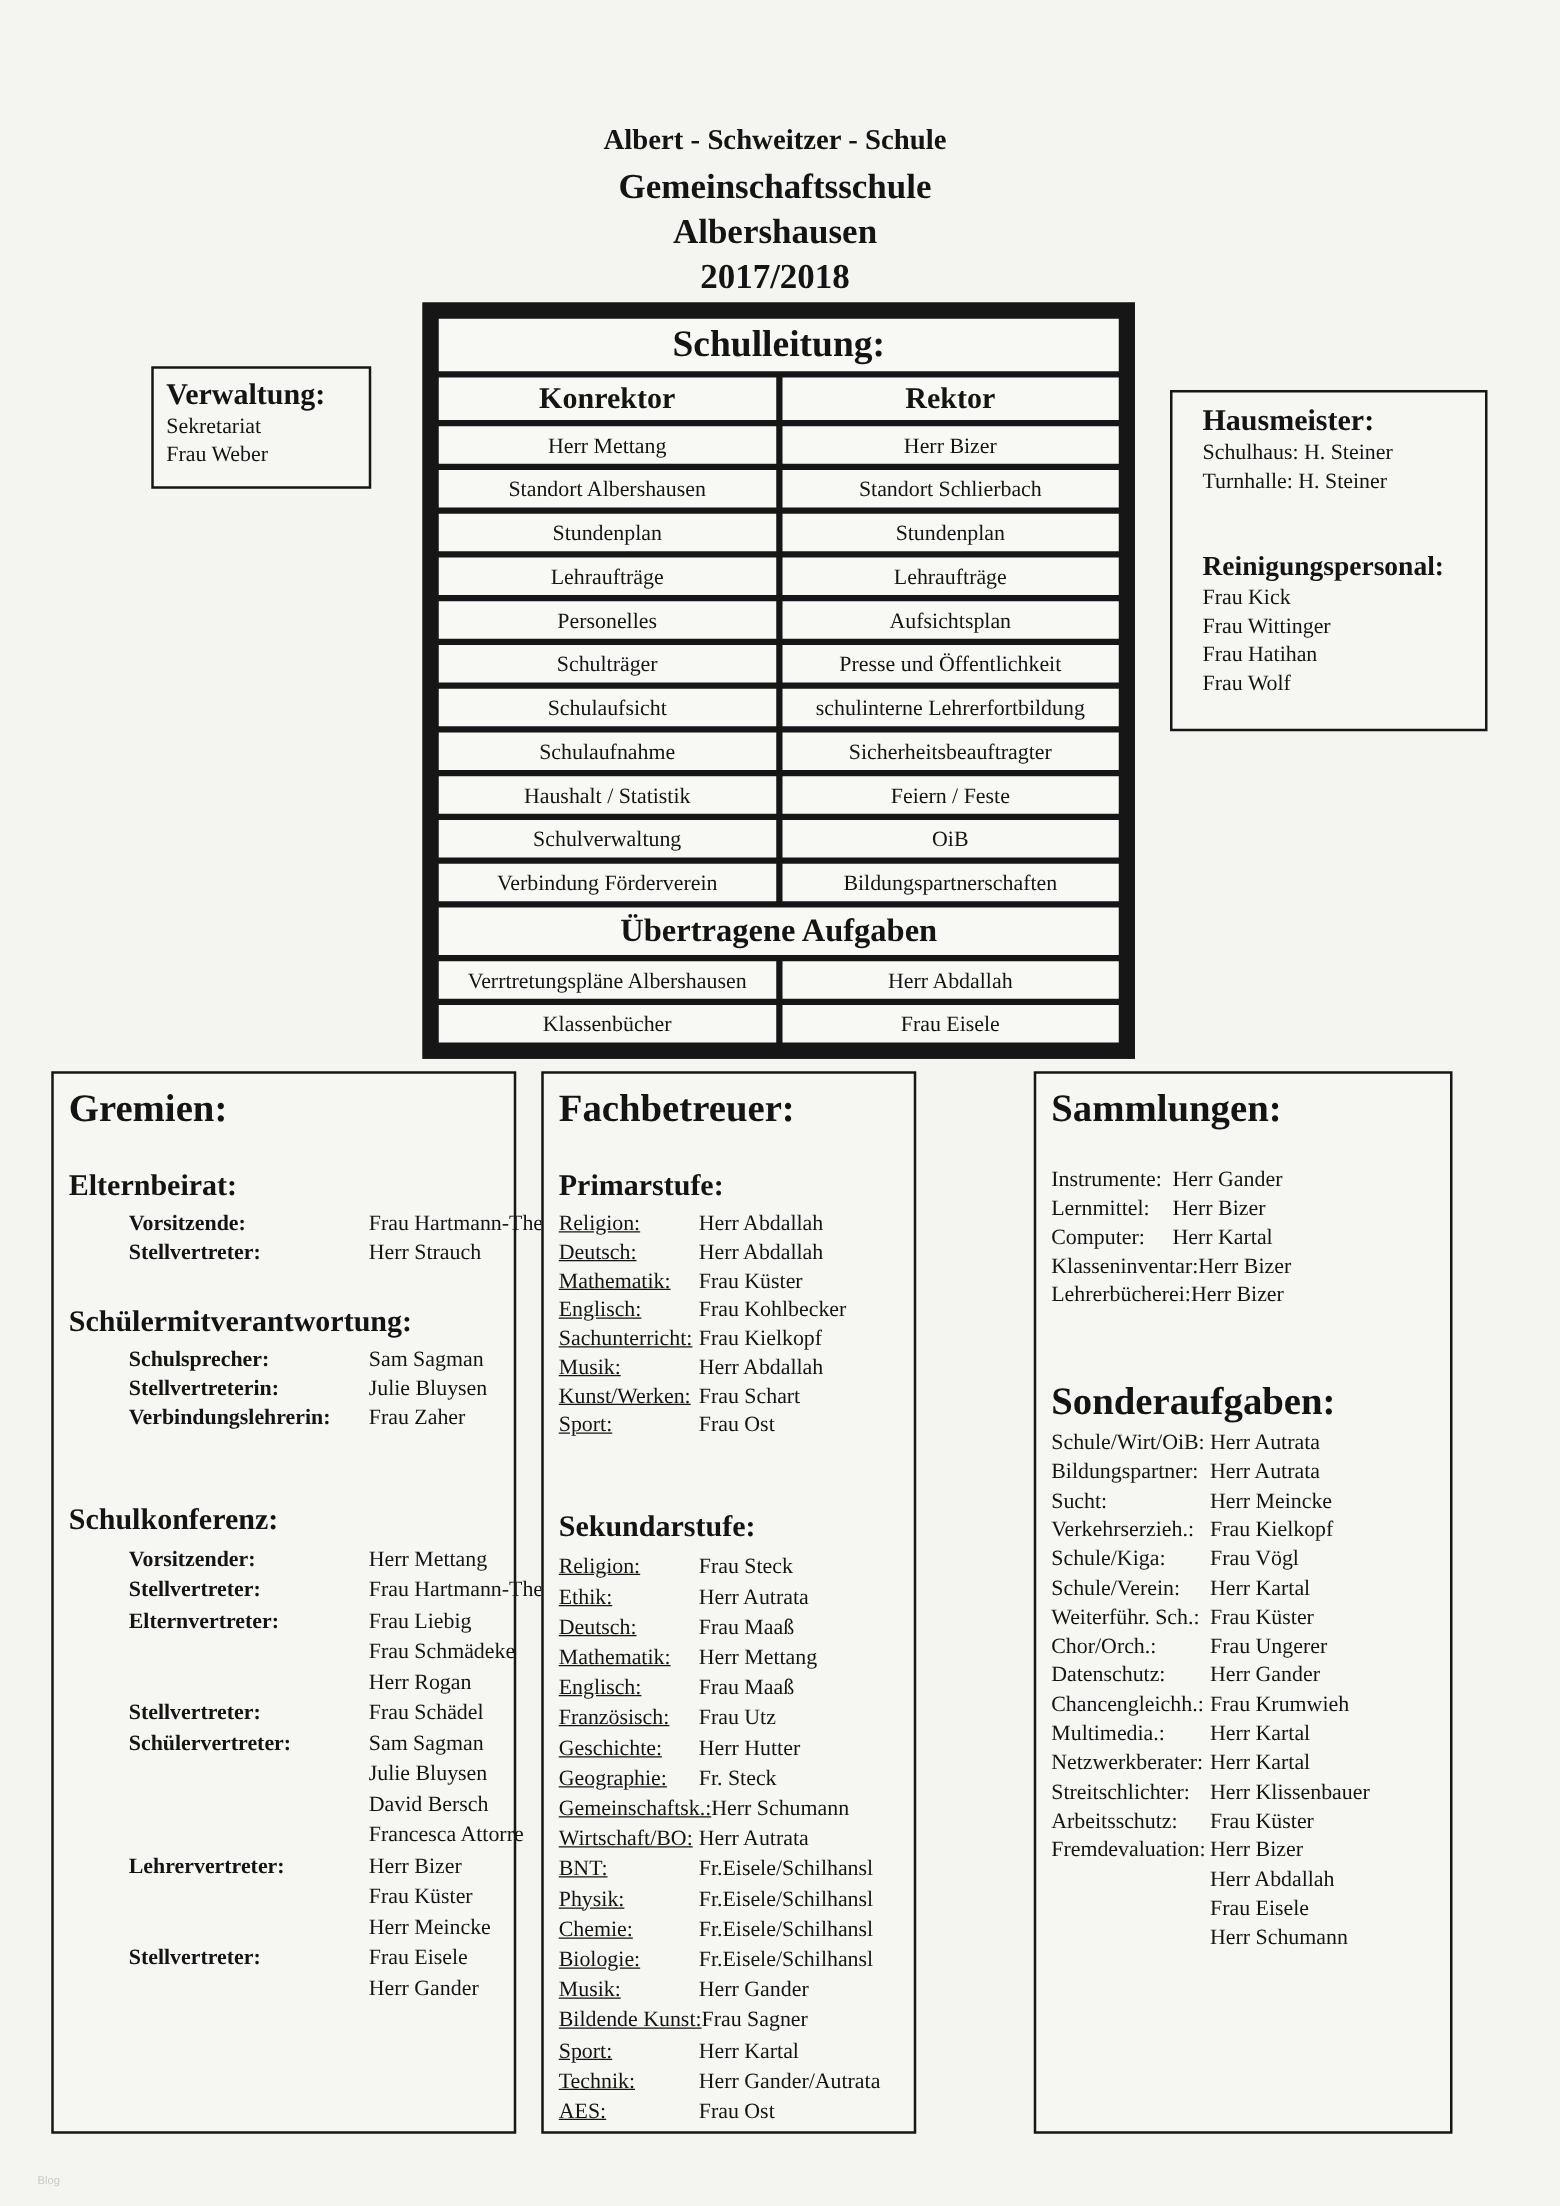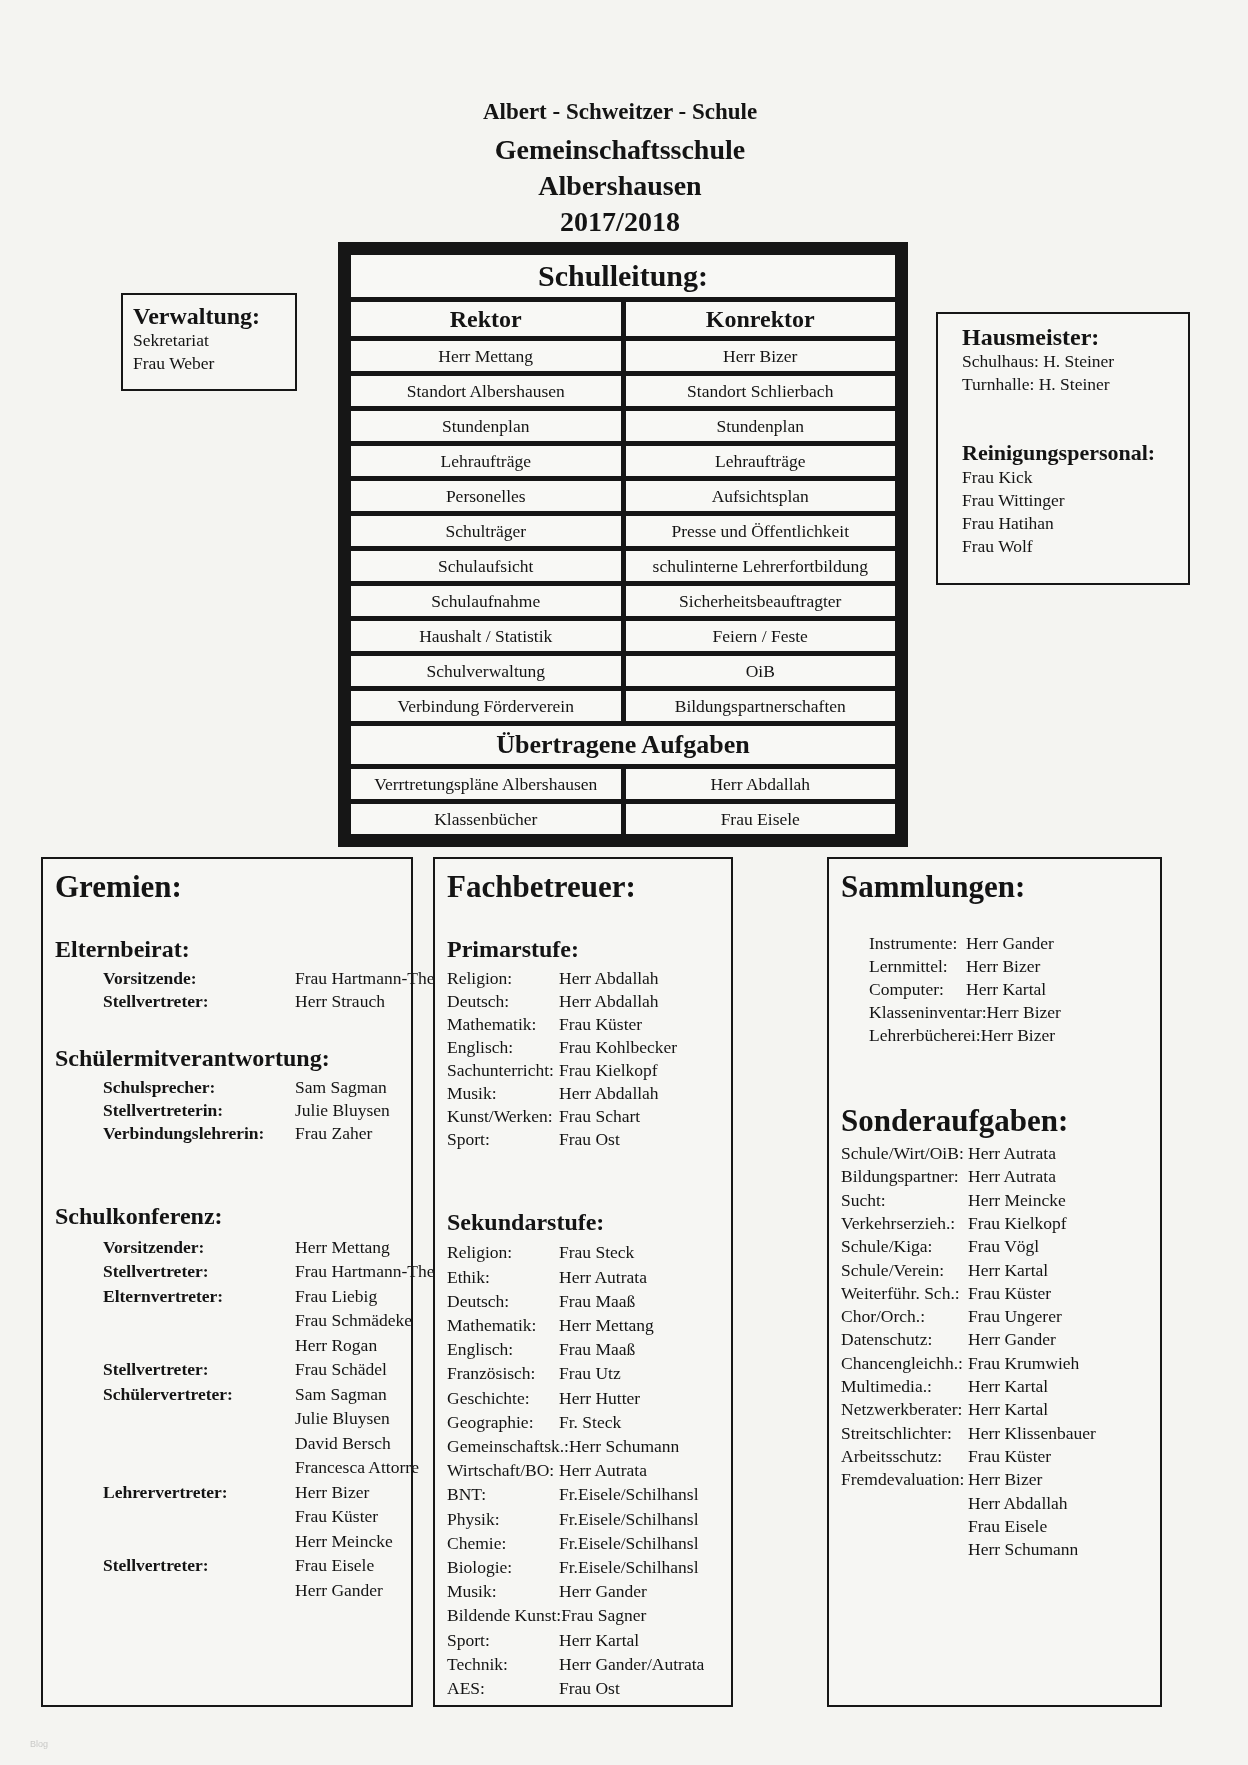--- a/index.html
+++ b/index.html
@@ -41,30 +41,30 @@
   .sl-grid{display:grid;grid-template-columns:1fr 1fr;gap:5px;}
   .sl-colhead{height:34px;font-size:24px;font-weight:bold;}
   
   .gremien{left:41px;top:857px;width:372px;height:850px;padding:12px 12px;}
   .fachbetreuer{left:433px;top:857px;width:300px;height:850px;padding:12px 12px;}
   .sammlungen{left:827px;top:857px;width:335px;height:850px;padding:12px 12px;}
   .kv{display:flex;}
   .kv .k{flex:0 0 auto;white-space:nowrap;}
   .kv .v{white-space:nowrap;}
   .gremien .k{min-width:192px;font-weight:bold;margin-left:48px;}
-  .fachbetreuer .k{min-width:112px;}
+  .fachbetreuer .k{min-width:112px;text-decoration:underline;}
   .samm-list .k{min-width:97px;}
   .sonder-list .k{min-width:127px;}
   .mt-sec{margin-top:32px;}
   .mt-sec-lg{margin-top:58px;}
   .mt-rows{margin-top:5px;}
   .g-rows3 .line{line-height:24.5px;}
   .f-rows2 .line{line-height:24.2px;}
   .sonder-list .line{line-height:23.3px;}
-  .samm-list{margin-top:28px;margin-left:28px;}
+  .samm-list{margin-top:28px;}
   
   .watermark{position:absolute;left:30px;bottom:16px;font-size:9px;color:#c9c9c7;
              font-family:"Liberation Sans",sans-serif;}
 </style>
 </head>
 <body>
 
 <div class="page">
 
   <div class="title-block">
@@ -79,22 +79,22 @@
     <div>
 
     <div class="line">Sekretariat</div>
         <div class="line">Frau Weber</div>
       </div>
   </div>
 
   <div class="sl">
     <div class="sl-head">Schulleitung:</div>
     <div class="sl-grid">
+      <div class="sl-cell sl-colhead">Konrektor</div>
       <div class="sl-cell sl-colhead">Rektor</div>
-      <div class="sl-cell sl-colhead">Konrektor</div>
 
         <div class="sl-cell">Herr Mettang</div>
         <div class="sl-cell">Herr Bizer</div>
 
         <div class="sl-cell">Standort Albershausen</div>
         <div class="sl-cell">Standort Schlierbach</div>
 
         <div class="sl-cell">Stundenplan</div>
         <div class="sl-cell">Stundenplan</div>
 

